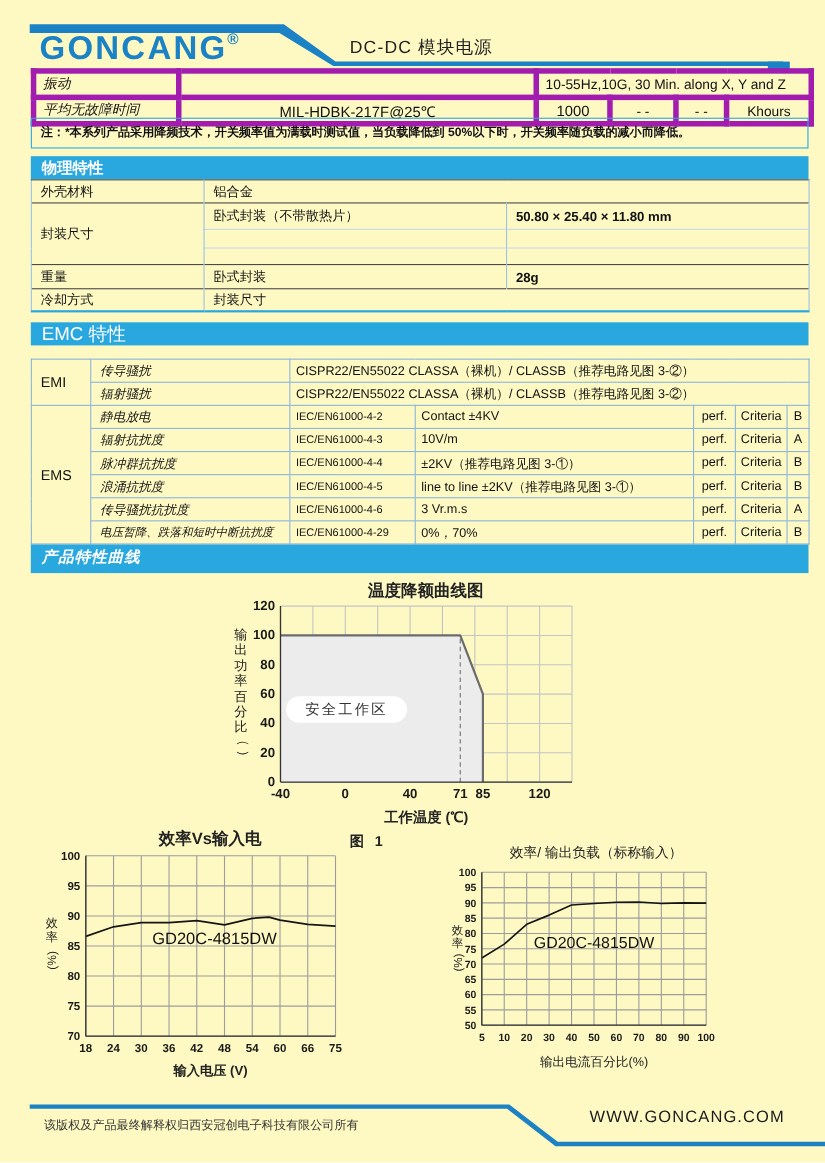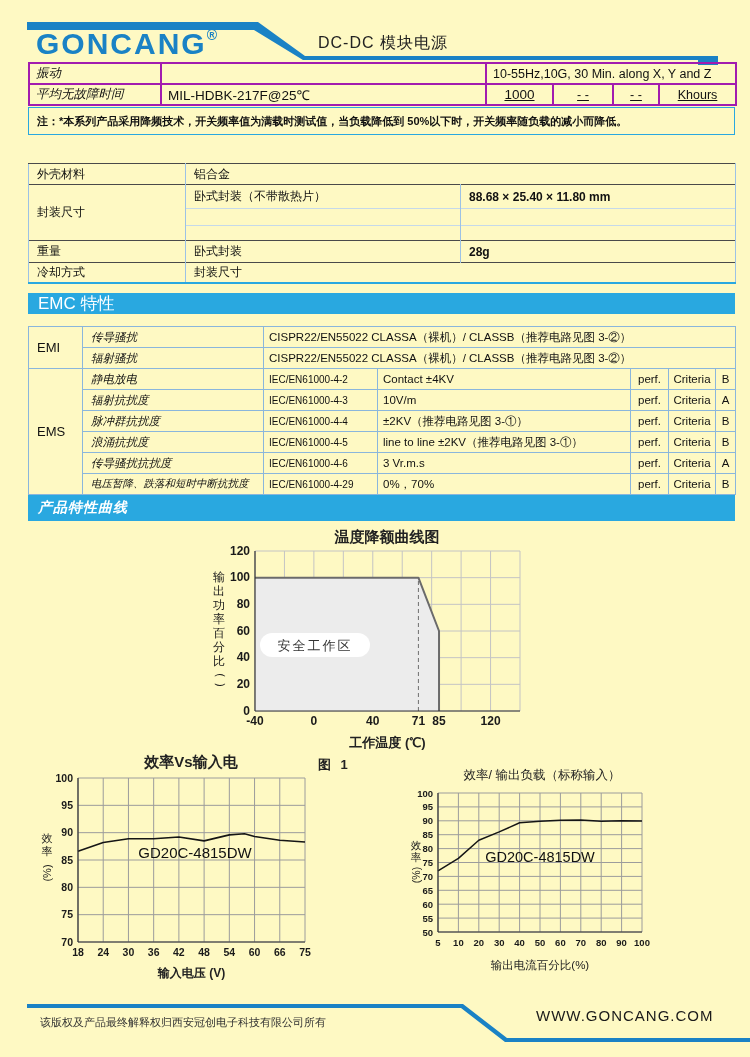--- a/index.html
+++ b/index.html
@@ -13,23 +13,23 @@
   .subtitle{left:318px;top:33px;font-size:16px;color:#222;letter-spacing:1px;}
   .series{left:528px;top:26px;font-size:22px;font-weight:bold;color:#000;letter-spacing:1px;}
   .series .gap{margin-left:20px;}
 
   
   table{border-collapse:collapse;table-layout:fixed;}
   td{vertical-align:middle;overflow:hidden;white-space:nowrap;}
   .kai{font-family:"Liberation Serif",serif;font-style:italic;}
 
   .t-top{left:28px;top:62px;width:707px;font-size:12.5px;}
-  .t-top td{border:2px solid #a21caf;height:19px;padding:0 6px;}
-  .t-top .c{text-align:center;text-decoration:underline;}
-  .t-top .std{font-size:13.5px;}
+  .t-top td{border:5px solid #a21caf;height:19px;padding:0 6px;}
+  .t-top .c{text-align:center;}
+  .t-top .std{font-size:13.5px;text-align:center;}
   .t-top .val{font-size:13.5px;}
 
   .note{left:28px;top:107px;width:707px;height:28px;border:1px solid #29a8e0;
         font-size:11px;font-weight:bold;line-height:26px;padding-left:8px;color:#111;}
 
   .secbar{left:28px;width:707px;background:#29a8e0;color:#fff;padding-left:10px;}
   .phys-bar{top:142px;height:21px;line-height:21px;font-size:14px;font-weight:bold;}
   .emc-bar{top:293px;height:21px;line-height:21px;font-size:17px;}
   .curves-bar{top:495px;height:26px;line-height:26px;font-size:14px;font-weight:bold;font-style:italic;
               font-family:"Liberation Serif",serif;letter-spacing:1px;}
@@ -90,35 +90,36 @@
       <td class="c val">1000</td>
       <td class="c">- -</td>
       <td class="c">- -</td>
       <td class="c">Khours</td>
     </tr>
   </tbody>
     </table>
 
   <div class="abs note">注：*本系列产品采用降频技术，开关频率值为满载时测试值，当负载降低到 50%以下时，开关频率随负载的减小而降低。</div>
 
+  <div class="abs secbar phys-bar">物理特性</div>
   <table class="abs t-phys">
     <colgroup>
         <col style="width:157px">
         <col style="width:275px">
         <col style="width:275px">
       </colgroup>
     <tbody>
         <tr class="dark r1">
       <td>外壳材料</td>
       <td colspan="2">铝合金</td>
     </tr>
     <tr class="dark r2">
       <td rowspan="3">封装尺寸</td>
       <td>卧式封装（不带散热片）</td>
-      <td class="b">88.68 × 25.40 × 11.80 mm</td>
+      <td class="b">50.80 × 25.40 × 11.80 mm</td>
     </tr>
     <tr class="lt r3">
           <td></td>
           <td></td>
         </tr>
     <tr class="lt r4">
           <td></td>
           <td></td>
         </tr>
     <tr class="dark r5">

